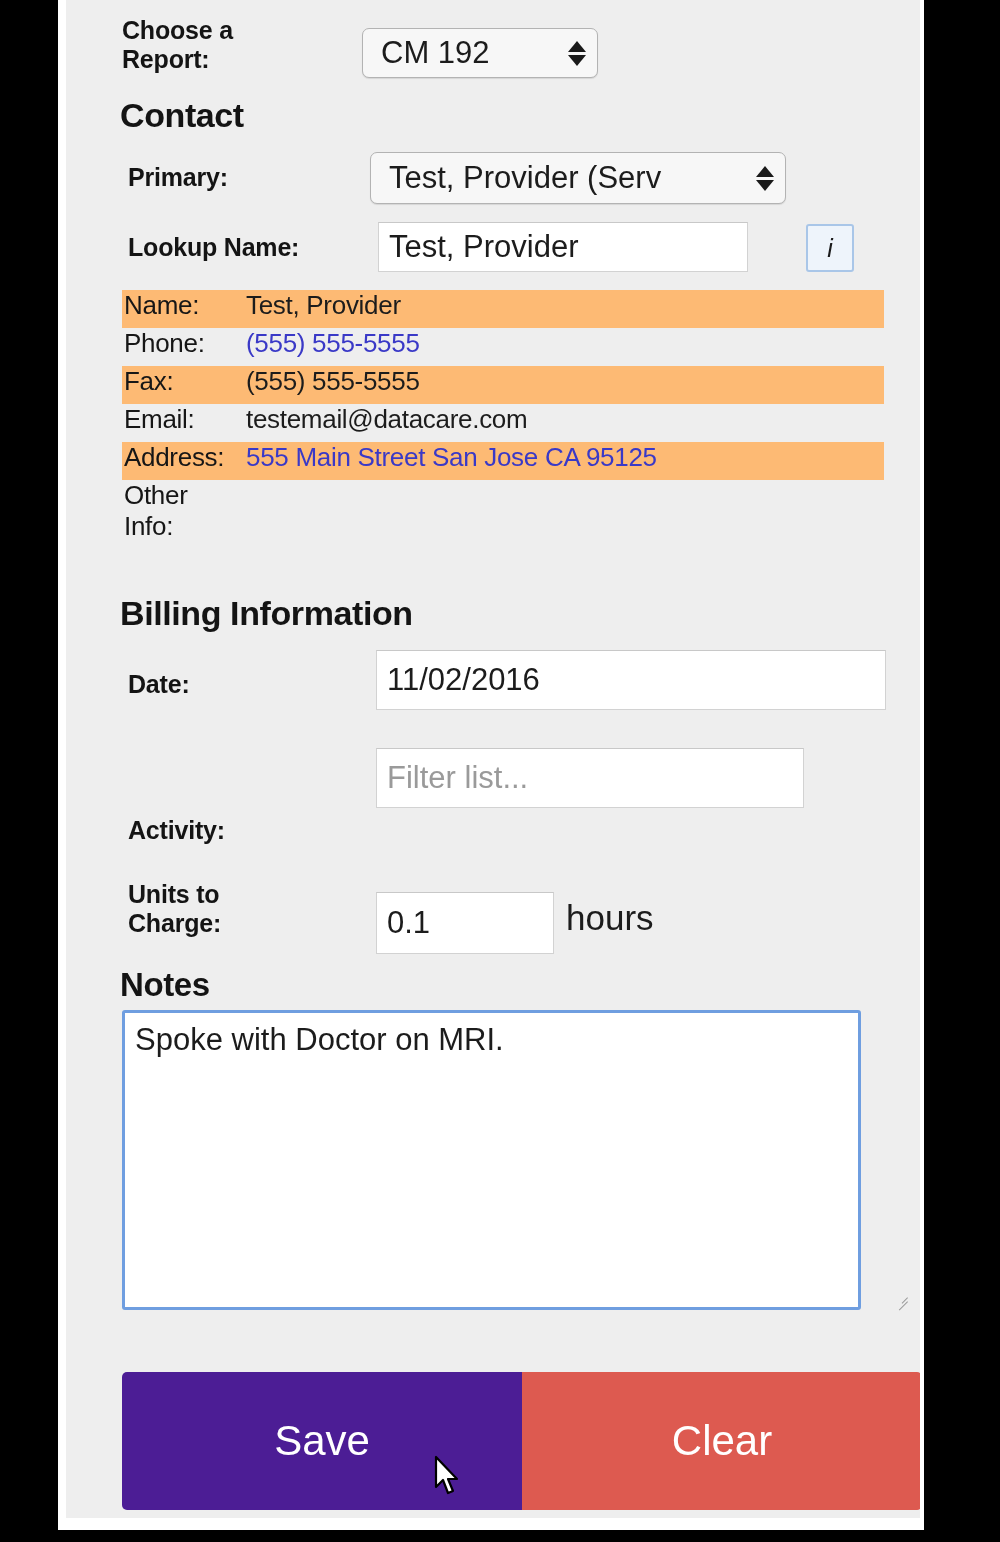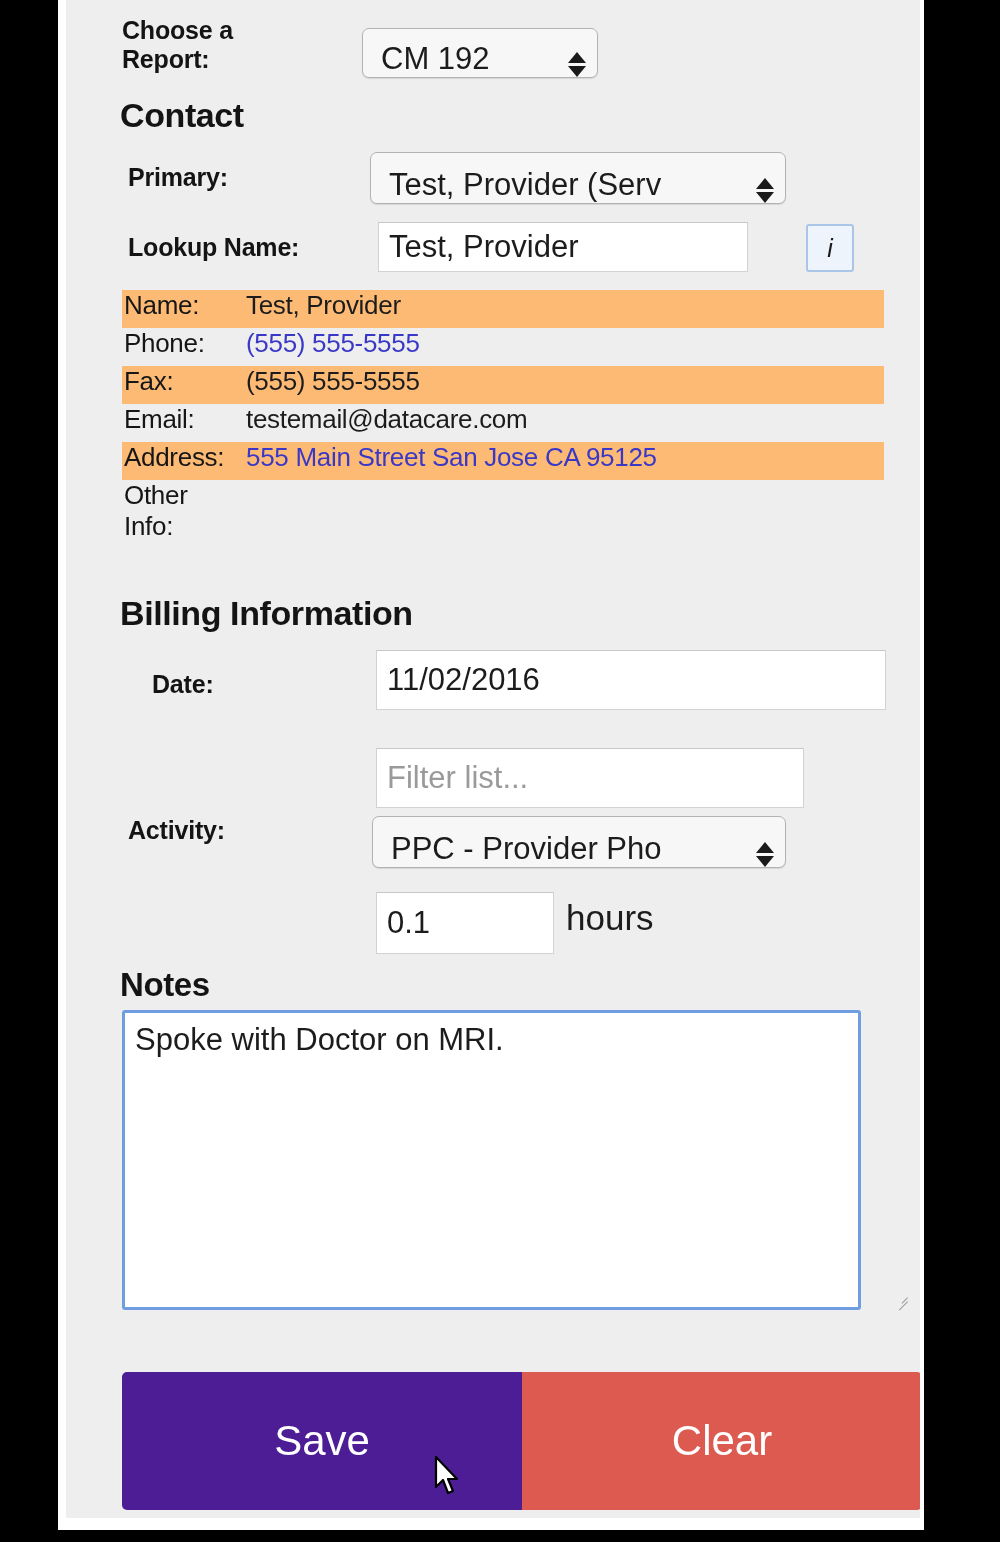--- a/index.html
+++ b/index.html
@@ -64,21 +64,21 @@
   }
 
   
   .mac-select {
     position: absolute;
     background: #f7f7f7;
     border: 1px solid #b3b3b3;
     border-radius: 7px;
     box-shadow: 0 1px 1px rgba(0,0,0,0.10);
     display: flex;
-    align-items: flex-end;
+    align-items: center;
     font-size: 31px;
     color: #1c1c1c;
     padding: 0 10px 0 18px;
     overflow: hidden;
     white-space: nowrap;
     cursor: default;
   }
   .mac-select .sel-text {
     flex: 1 1 auto;
     overflow: hidden;
@@ -293,36 +293,35 @@
           <span class="k">
             <span style="display:block">Other</span>
             <span style="display:block">Info:</span>
           </span>
           <span class="v"></span>
         </div>
       </div>
 
       <div class="heading" style="left:54px; top:594px;">Billing Information</div>
 
-      <div class="row lbl" style="left:62px; top:670px;margin-left:24px;">Date:</div>
+      <div class="row lbl" style="left:62px; top:670px;">Date:</div>
 
       <div class="txt-input" id="date-input" style="left:310px; top:650px; width:510px; height:60px;">11/02/2016</div>
 
       <div class="row lbl" style="left:62px; top:816px;text-align:center;">Activity:</div>
 
       <div class="txt-input placeholder" id="activity-filter" style="left:310px; top:748px; width:428px; height:60px;" placeholder="Filter list...">Filter list...</div>
 
-      <div class="mac-select" id="activity-select" style="left:306px; top:816px; width:414px; height:52px;">
-        <span class="sel-text">PPC - Provider Pho</span>
-        <span class="sel-arrows">
-            <i class="up"></i>
-            <i class="down"></i>
-          </span>
-      </div>
-
+
+      <div class="row" style="left:62px; top:880px; width:230px;">
+        <div class="lbl">
+          <div>Units to</div>
+          <div>Charge:</div>
+        </div>
+      </div>
 
       <div class="txt-input" id="units-input" style="left:310px; top:892px; width:178px; height:62px;">0.1</div>
 
       <div style="position:absolute; left:500px; top:898px; font-size:35px; color:#1c1c1c;">hours</div>
 
       <div class="heading" style="left:54px; top:966px; font-size:33px;">Notes</div>
 
       <div id="notes-area" placeholder="">Spoke with Doctor on MRI.</div>
       <div id="notes-resize" style="position:absolute; left:828px; top:1290px;">
         <span></span>

